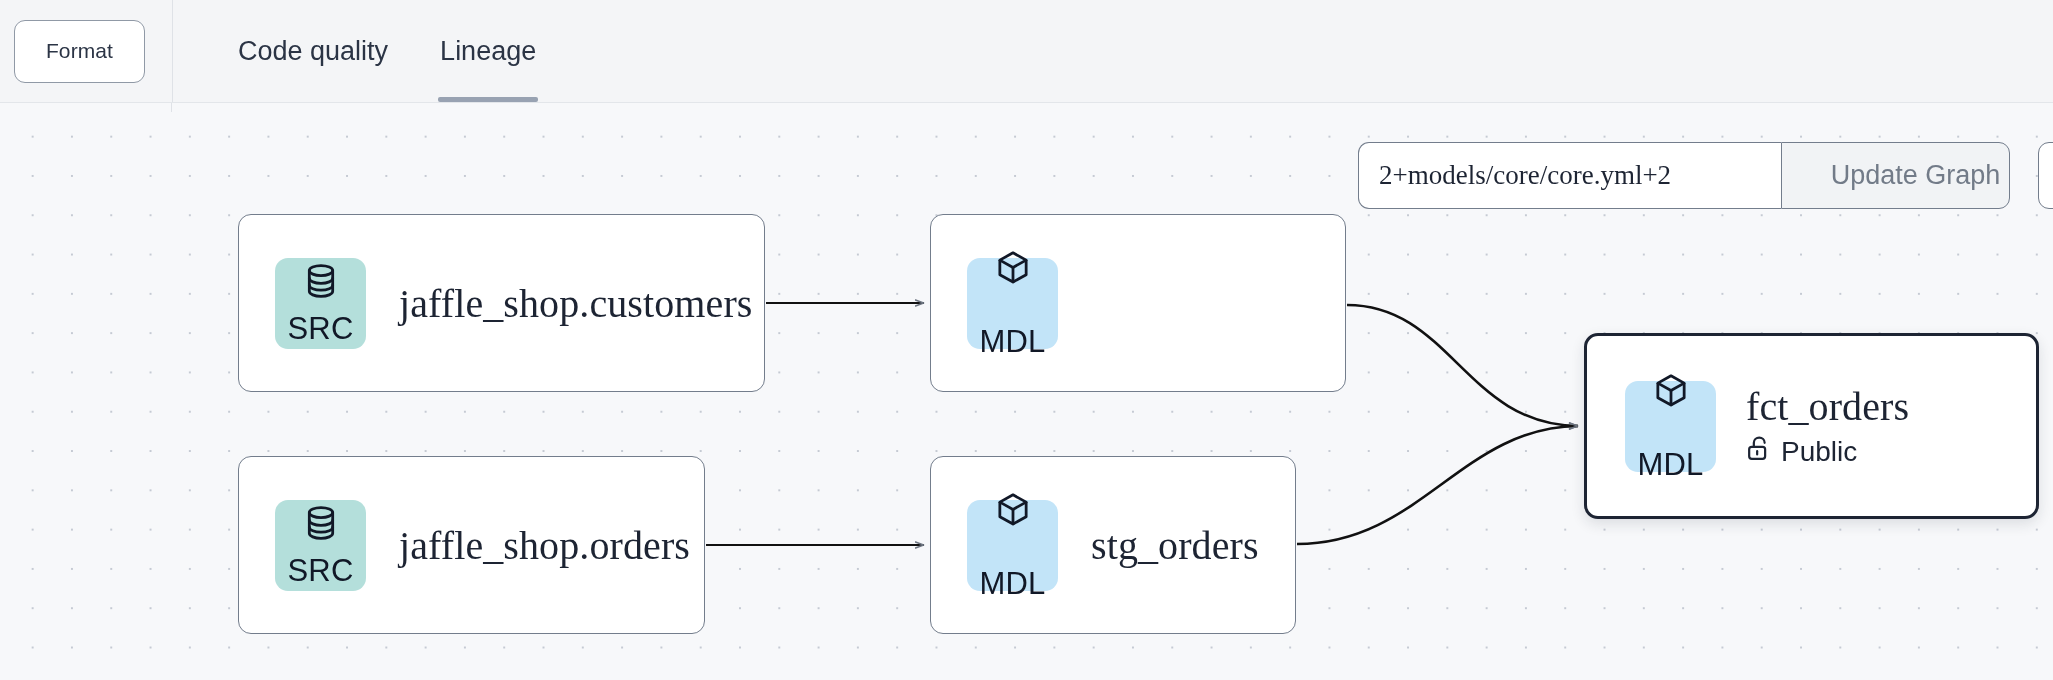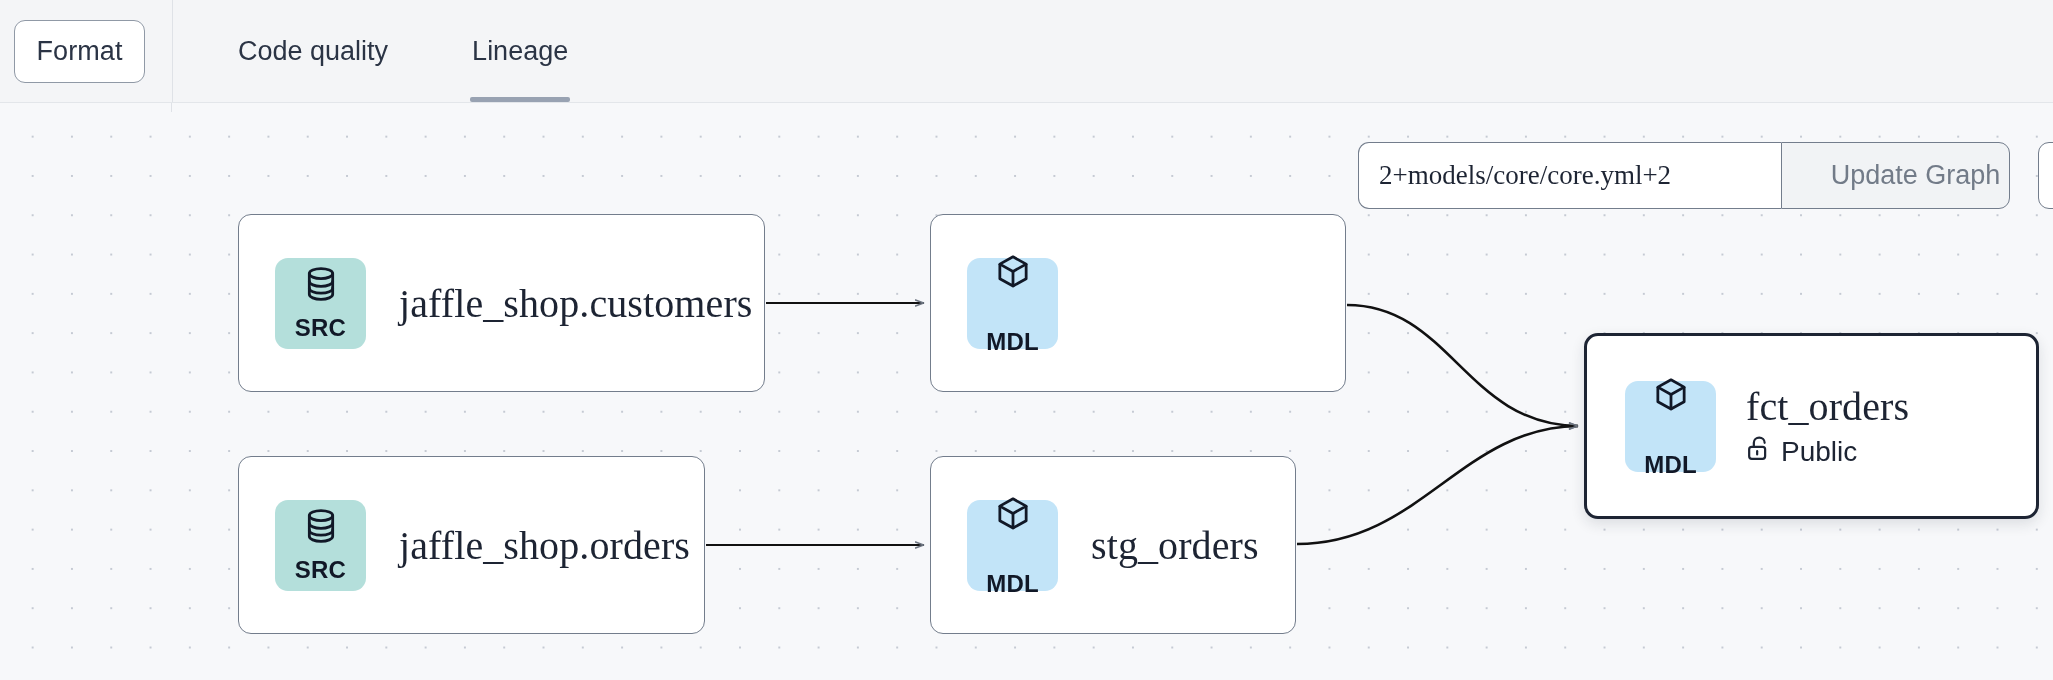--- a/index.html
+++ b/index.html
@@ -40,40 +40,40 @@
     background: #f4f5f7;
   }
 
   .format-button {
     width: 131px;
     height: 63px;
     background: #ffffff;
     border: 1.5px solid #9099a6;
     border-radius: 11px;
     color: #2b3445;
-    font-size: 27px;
+    font-size: 21px;
     letter-spacing: .1px;
     display: flex;
     align-items: center;
     justify-content: center;
     cursor: pointer;
   }
 
   .header-divider {
     width: 1px;
     align-self: stretch;
     background: #dfe2e7;
   }
 
   .tabs {
     display: flex;
     align-items: stretch;
     height: 100%;
     padding-left: 63px;
-    gap: 80px;
+    gap: 48px;
   }
 
   .tab {
     position: relative;
     display: flex;
     align-items: center;
     font-size: 27px;
     color: #2b3445;
     cursor: pointer;
     padding: 0 2px;
@@ -153,22 +153,22 @@
 
   .badge.src { background: #b4dfdb; }
   .badge.mdl { background: #c2e4f8; gap: 28px; }
 
   .badge .glyph {
     display: block;
     line-height: 0;
   }
 
   .badge .badge-label {
-    font-size: 24px;
-    font-weight: 700;
+    font-size: 31px;
+    font-weight: 400;
     color: #111827;
     letter-spacing: .2px;
     line-height: 1;
     margin-top: 11px;
   }
 
   .node-text {
     display: flex;
     flex-direction: column;
     gap: 5px;

